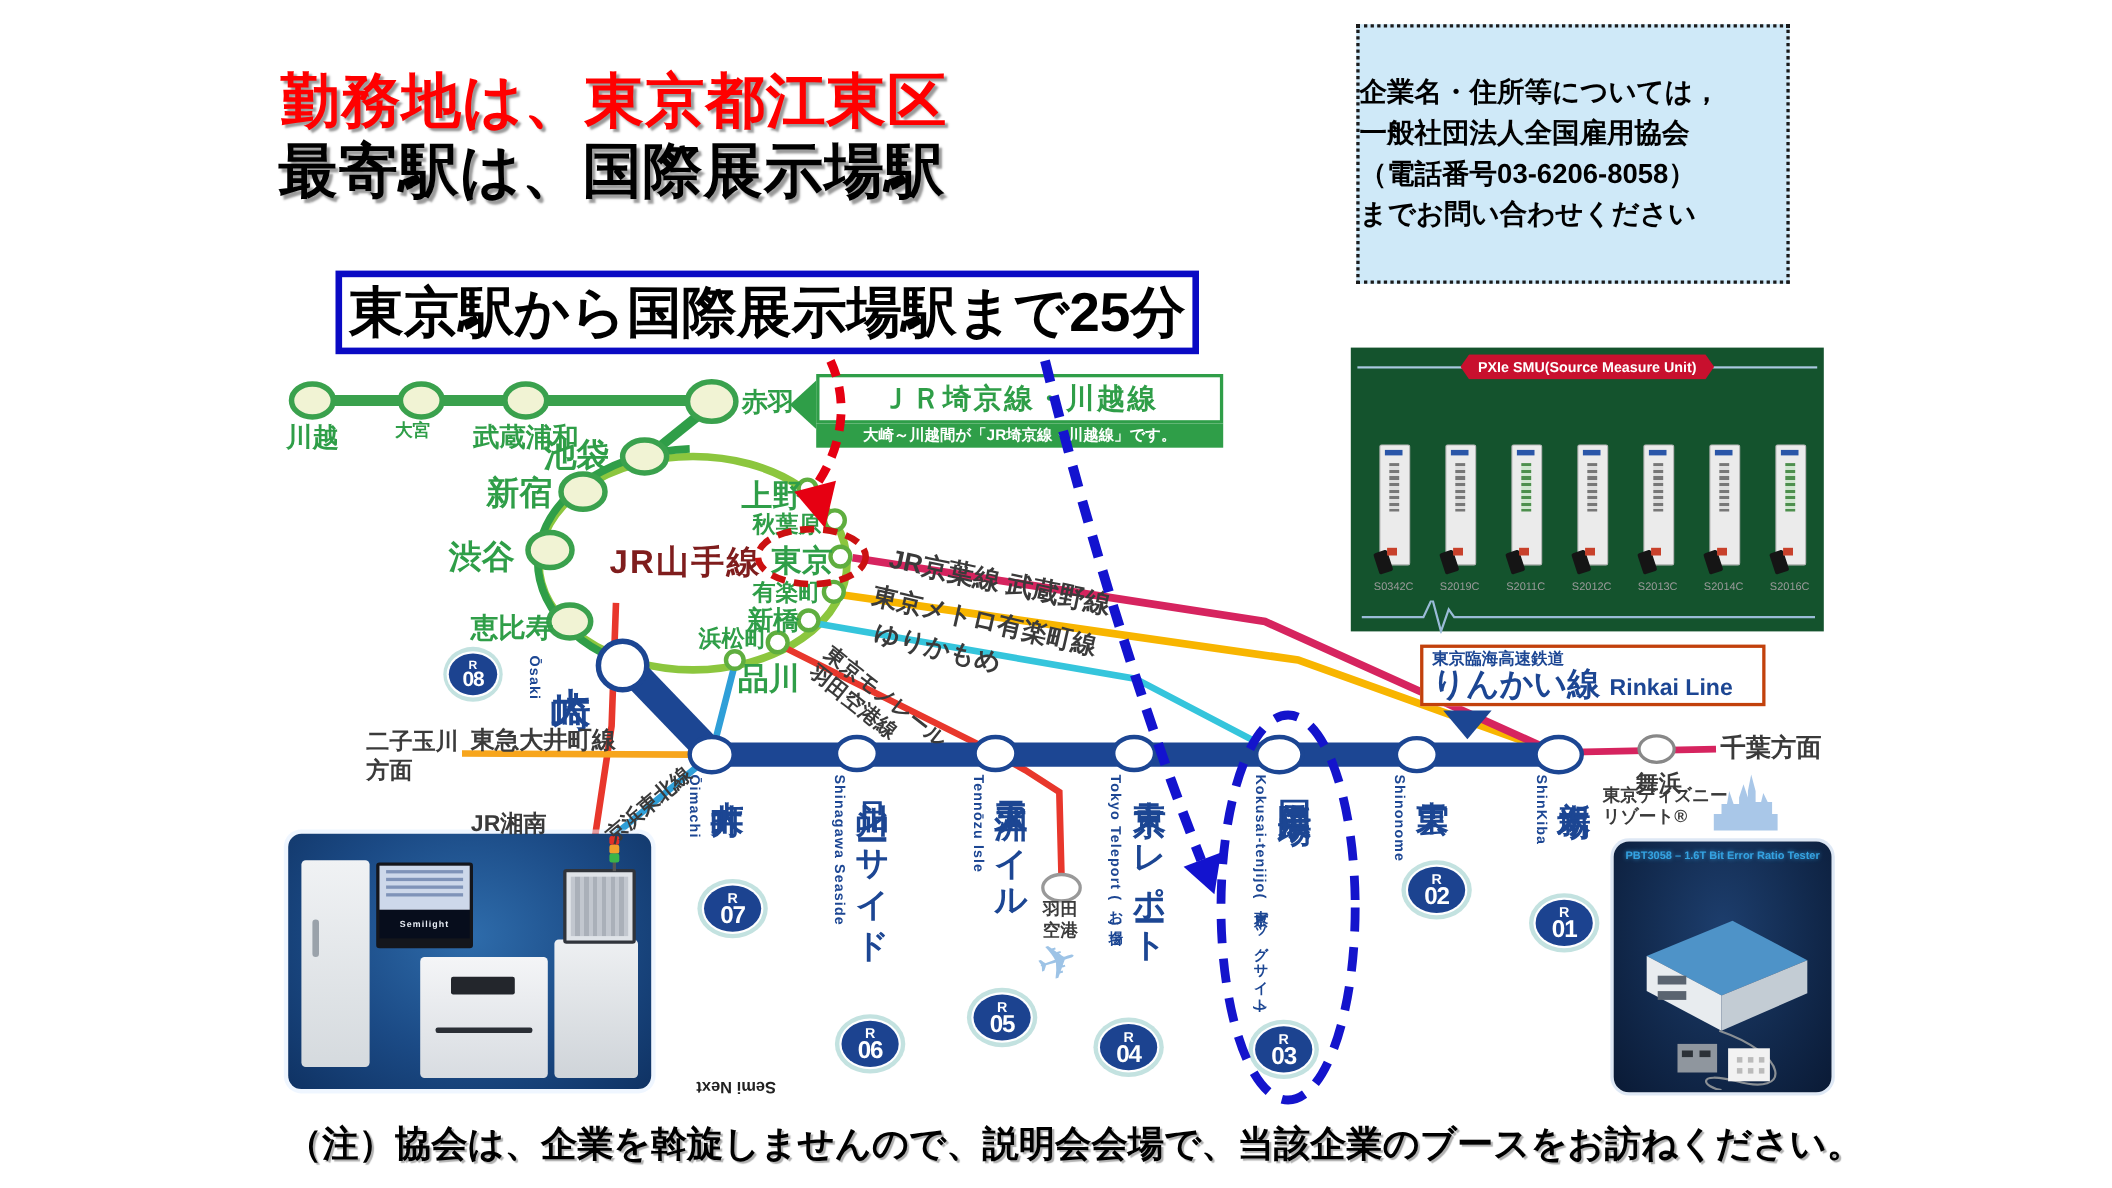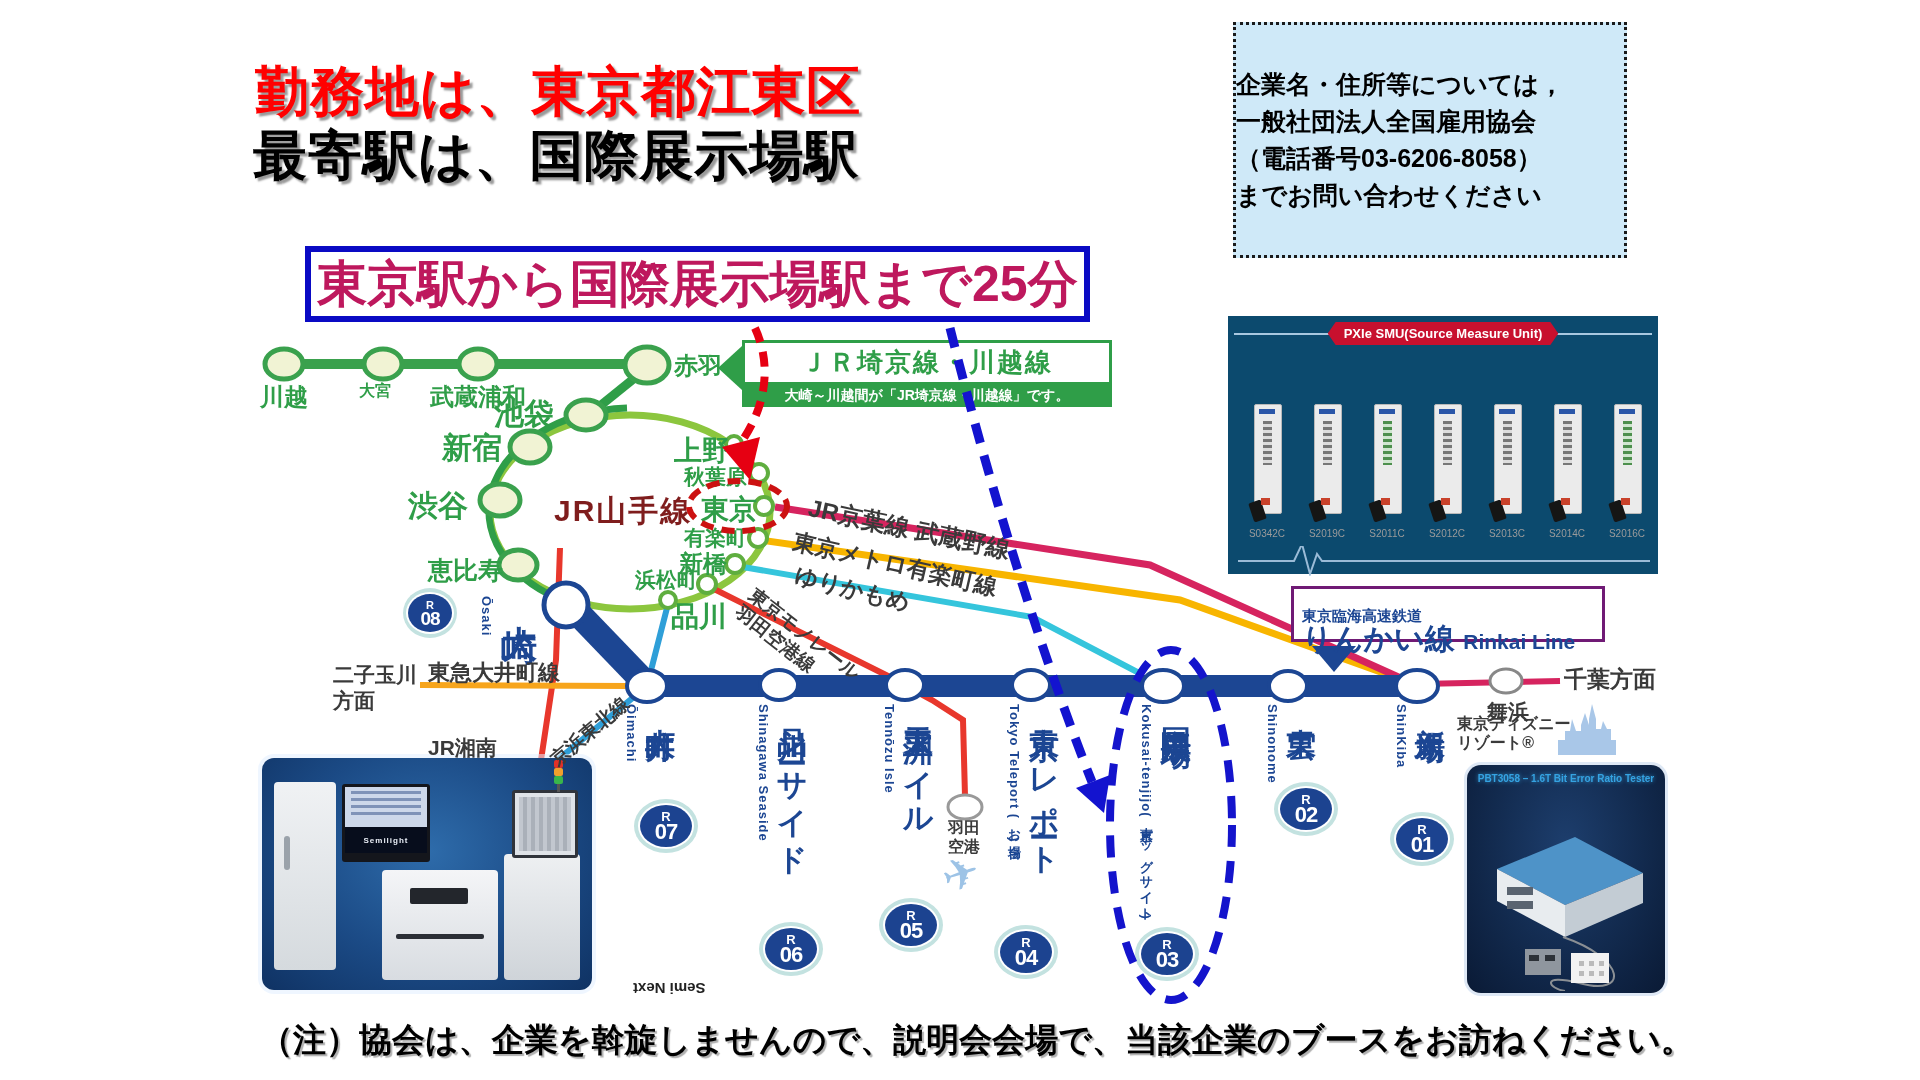--- a/index.html
+++ b/index.html
@@ -15,32 +15,32 @@
   .title-red{color:#ff0000;}
   .title-black{color:#000;}
 
   .contact-box{left:1233px;top:22px;width:394px;height:236px;background:#cfe9f8;
     border:3px dotted #1a1a1a;box-sizing:border-box;display:flex;flex-direction:column;
     justify-content:center;align-items:flex-start;z-index:20;}
   .contact-line{font-size:25px;font-weight:bold;color:#000;line-height:37px;white-space:nowrap;}
 
   .route-box{left:305px;top:246px;width:785px;height:76px;background:#fff;border:6px solid #0a0ac4;
     box-sizing:border-box;display:flex;align-items:center;justify-content:center;z-index:20;}
-  .route-text{font-size:50px;font-weight:900;color:#be185d;white-space:nowrap;}
+  .route-text{font-size:50px;font-weight:900;color:#000000;white-space:nowrap;}
 
   .saikyo-box{left:742px;top:340px;width:370px;z-index:20;}
   .saikyo-title{background:#fff;border:3px solid #2f9e48;color:#2f9e48;font-size:26px;font-weight:bold;
     text-align:center;letter-spacing:2px;padding:2px 0;white-space:nowrap;}
   .saikyo-note{background:#2f9e48;color:#fff;font-size:14px;font-weight:bold;text-align:center;
     padding:2px 2px;white-space:nowrap;}
   .saikyo-arrow{position:absolute;left:-24px;top:6px;width:0;height:0;
     border-top:22px solid transparent;border-bottom:22px solid transparent;border-right:24px solid #2f9e48;}
 
-  .rinkai-box{left:1291px;top:586px;width:314px;height:56px;background:#fff;border:3px solid #701a75;
-    box-sizing:border-box;padding:18px 8px;z-index:20;}
+  .rinkai-box{left:1291px;top:586px;width:314px;height:56px;background:#fff;border:3px solid #c2410c;
+    box-sizing:border-box;padding:2px 8px;z-index:20;}
   .rinkai-company{font-size:15px;font-weight:bold;color:#1c4693;line-height:17px;}
   .rinkai-name{font-size:30px;font-weight:900;color:#1c4693;line-height:30px;display:inline;}
   .rinkai-en{font-size:21px;font-weight:bold;color:#1c4693;display:inline;margin-left:4px;}
 
   .glabel{position:absolute;color:#2f9e48;font-weight:bold;white-space:nowrap;z-index:20;}
   .graylabel{position:absolute;color:#3a3a3a;font-weight:bold;white-space:nowrap;z-index:20;}
   .yamanote-label{position:absolute;color:#7f1d1d;font-weight:bold;white-space:nowrap;z-index:20;}
 
   .vstation{position:absolute;display:flex;flex-direction:row;align-items:flex-start;z-index:20;}
   .v-romaji{writing-mode:vertical-rl;font-size:13px;font-weight:bold;color:#1c4693;width:24px;
@@ -84,21 +84,21 @@
   .tower-pole{left:295px;top:8px;width:3px;height:26px;background:#555;}
   .tl{width:9px;height:8px;border-radius:2px;position:absolute;left:292px;}
   .tl-red{top:2px;background:#e23127;}
   .tl-org{top:10px;background:#f0a02c;}
   .tl-grn{top:18px;background:#39b54a;}
 
   .semi-next{left:633px;top:980px;font-size:15px;font-weight:bold;color:#222;
     transform:rotate(180deg);z-index:20;}
 
   
-  .pxie-panel{left:1228px;top:316px;width:430px;height:258px;background:#0c4a6e;z-index:10;}
+  .pxie-panel{left:1228px;top:316px;width:430px;height:258px;background:#14532d;z-index:10;}
   .pxie-badge{position:absolute;left:50%;top:6px;transform:translateX(-50%);background:#c8102e;color:#fff;
     font-size:13px;font-weight:bold;padding:4px 16px;white-space:nowrap;
     clip-path:polygon(8px 0,calc(100% - 8px) 0,100% 50%,calc(100% - 8px) 100%,8px 100%,0 50%);z-index:3;}
   .pxie-line{position:absolute;top:17px;height:2px;background:#a9c8e0;z-index:1;}
   .pxi-card{position:absolute;top:88px;width:26px;height:108px;background:#ebebeb;border:1px solid #b9b9b9;
     border-radius:2px;}
   .pxi-card .conn{position:absolute;left:8px;top:16px;width:9px;height:44px;
     background:repeating-linear-gradient(#777 0 3px,#ddd 3px 6px);}
   .pxi-card .logo{position:absolute;left:4px;top:4px;width:16px;height:5px;background:#2a56a8;}
   .pxi-card .eject{position:absolute;left:-4px;bottom:-8px;width:13px;height:20px;background:#151515;

